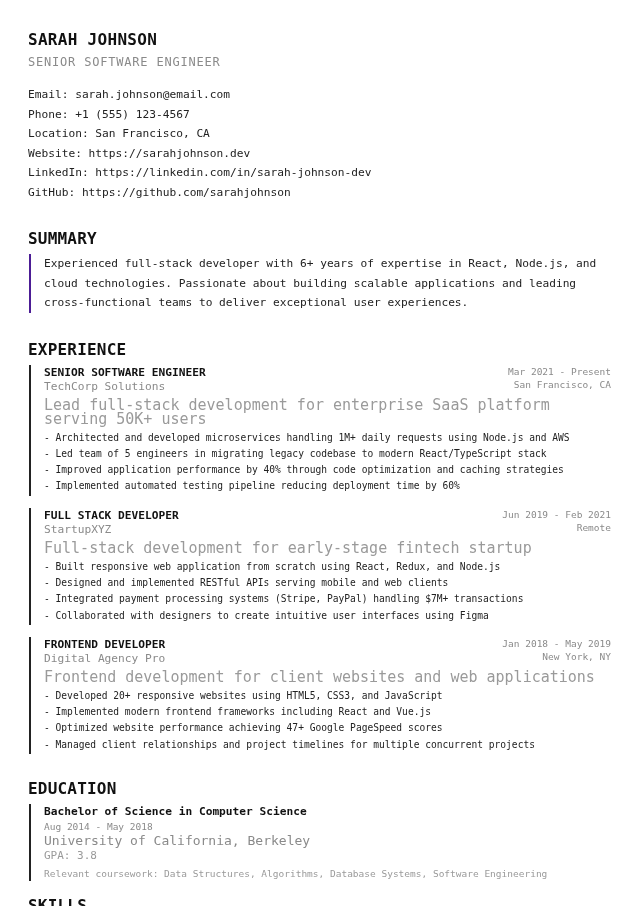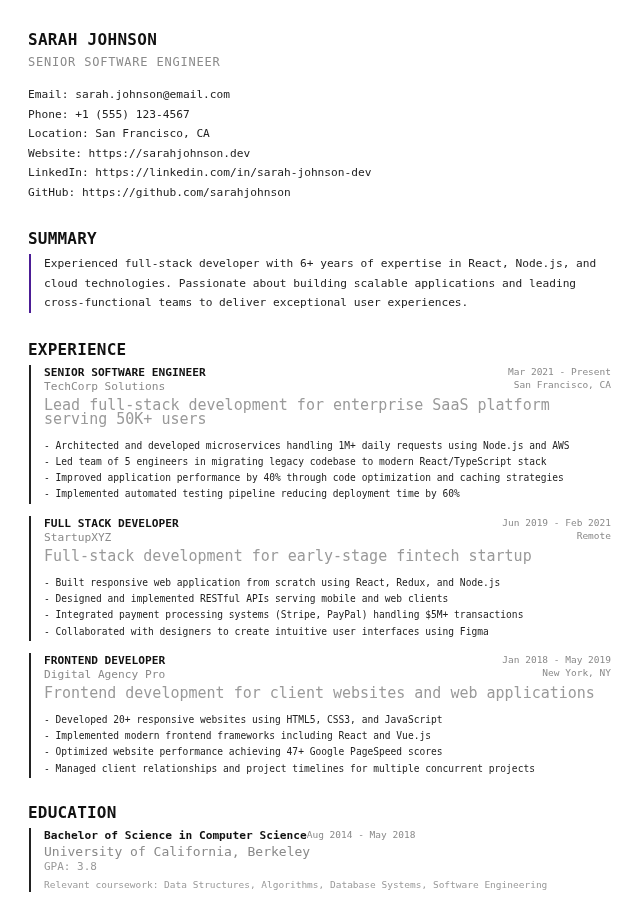--- a/index.html
+++ b/index.html
@@ -15,25 +15,25 @@
   .summary-body { margin-top: 8px; border-left: 2px solid #4c1d95; padding-left: 13px; margin-left: 1px; }
   .summary-body p { font-size: 11.2px; line-height: 19.5px; color: #222; }
   .experience-section { margin-top: 30px; }
   .job { margin-top: 8px; border-left: 2px solid #222; padding-left: 13px; margin-left: 1px; position: relative; padding-bottom: 1px; }
   .job + .job { margin-top: 12px; }
   .job-head { display: flex; justify-content: space-between; align-items: flex-start; }
   .job-title { font-size: 11.2px; font-weight: bold; color: #111; line-height: 16px; }
   .job-meta { text-align: right; font-size: 9.5px; color: #8a8a8a; line-height: 13px; margin-top: 0px; }
   .company { font-size: 11.2px; color: #8a8a8a; line-height: 16px; margin-top: -2px; }
   .job-desc { font-size: 15px; color: #9a9a9a; line-height: 14px; margin-top: 3px; }
-  .bullets { margin-top: 12px; list-style: none; }
+  .bullets { margin-top: 4px; list-style: none; }
   .bullets li { font-size: 9.6px; line-height: 16.3px; color: #222; }
   .education-section { margin-top: 28px; }
   .edu { margin-top: 8px; border-left: 2px solid #222; padding-left: 13px; margin-left: 1px; }
-  .edu-head { display: flex; justify-content: flex-start; }
+  .edu-head { display: flex; justify-content: flex-end; flex-direction: column; }
   .degree { font-size: 11.2px; font-weight: bold; color: #111; line-height: 16px; }
   .edu-dates { font-size: 9.5px; color: #8a8a8a; line-height: 13px; }
   .school { font-size: 13px; color: #8a8a8a; line-height: 16px; }
   .gpa { font-size: 11px; color: #9a9a9a; line-height: 14px; }
   .coursework { font-size: 9.5px; color: #9a9a9a; line-height: 14px; margin-top: 4px; }
   .skills-section { margin-top: 18px; }
 </style>
 </head>
 <body>
 
@@ -91,21 +91,21 @@
         </div>
         <div class="job-meta">
           <div>Jun 2019 - Feb 2021</div>
           <div>Remote</div>
         </div>
       </div>
       <div class="job-desc">Full-stack development for early-stage fintech startup</div>
       <ul class="bullets">
         <li>- Built responsive web application from scratch using React, Redux, and Node.js</li>
         <li>- Designed and implemented RESTful APIs serving mobile and web clients</li>
-        <li>- Integrated payment processing systems (Stripe, PayPal) handling $5M+ transactions</li>
+        <li>- Integrated payment processing systems (Stripe, PayPal) handling $7M+ transactions</li>
         <li>- Collaborated with designers to create intuitive user interfaces using Figma</li>
       </ul>
     </div>
 
     <div class="job">
       <div class="job-head">
         <div>
           <div class="job-title">FRONTEND DEVELOPER</div>
           <div class="company">Digital Agency Pro</div>
         </div>

